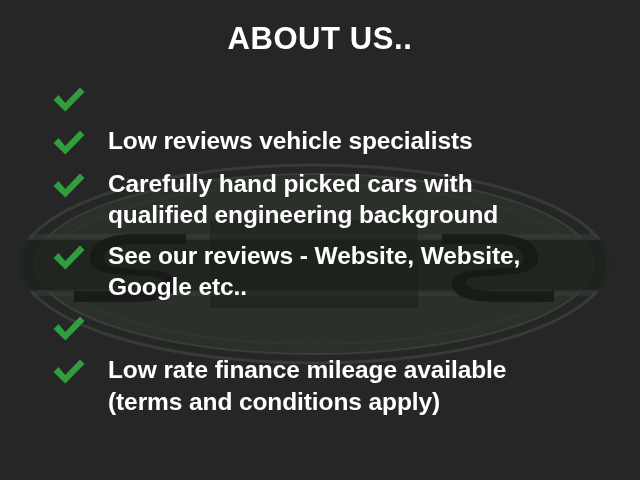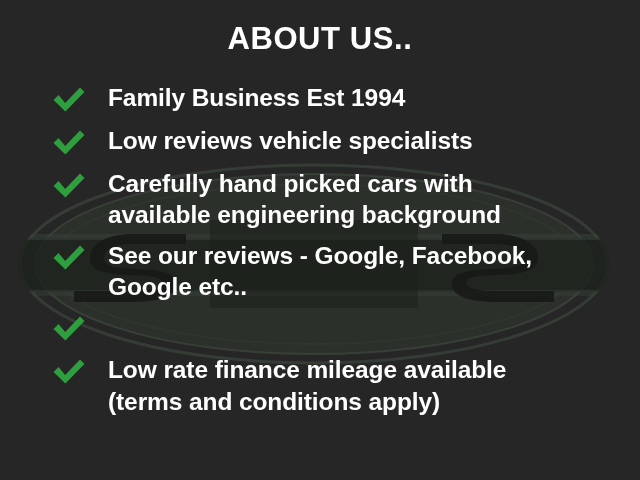--- a/index.html
+++ b/index.html
@@ -128,49 +128,48 @@
   <div id="headline">ABOUT US..</div>
 
   <div id="bullets">
 
     <div class="bullet">
       <span class="tick">
         <svg viewBox="0 0 34 30" xmlns="http://www.w3.org/2000/svg" aria-hidden="true">
           <path d="M1.5 14.0 L6.5 9.0 L13.2 17.0 L28.0 1.5 L32.5 6.0 L13.4 25.5 Z" fill="#2e9e3f"></path>
         </svg>
       </span>
-      <span class="btext">Family Business Est 1994</span>
     </div>
 
     <div class="bullet">
       <span class="tick">
         <svg viewBox="0 0 34 30" xmlns="http://www.w3.org/2000/svg" aria-hidden="true">
           <path d="M1.5 14.0 L6.5 9.0 L13.2 17.0 L28.0 1.5 L32.5 6.0 L13.4 25.5 Z" fill="#2e9e3f"></path>
         </svg>
       </span>
       <span class="btext">Low reviews vehicle specialists</span>
     </div>
 
     <div class="bullet">
       <span class="tick">
         <svg viewBox="0 0 34 30" xmlns="http://www.w3.org/2000/svg" aria-hidden="true">
           <path d="M1.5 14.0 L6.5 9.0 L13.2 17.0 L28.0 1.5 L32.5 6.0 L13.4 25.5 Z" fill="#2e9e3f"></path>
         </svg>
       </span>
       <span class="btext">Carefully hand picked cars with
-available engineering background</span>
+qualified engineering background</span>
     </div>
 
     <div class="bullet">
       <span class="tick">
         <svg viewBox="0 0 34 30" xmlns="http://www.w3.org/2000/svg" aria-hidden="true">
           <path d="M1.5 14.0 L6.5 9.0 L13.2 17.0 L28.0 1.5 L32.5 6.0 L13.4 25.5 Z" fill="#2e9e3f"></path>
         </svg>
       </span>
-      <span class="btext">See our reviews - Google, Facebook,
+      <span class="btext">See our reviews - Website, Website,
 Google etc..</span>
     </div>
 
     <div class="bullet">
       <span class="tick">
         <svg viewBox="0 0 34 30" xmlns="http://www.w3.org/2000/svg" aria-hidden="true">
           <path d="M1.5 14.0 L6.5 9.0 L13.2 17.0 L28.0 1.5 L32.5 6.0 L13.4 25.5 Z" fill="#2e9e3f"></path>
         </svg>
       </span>
     </div>

